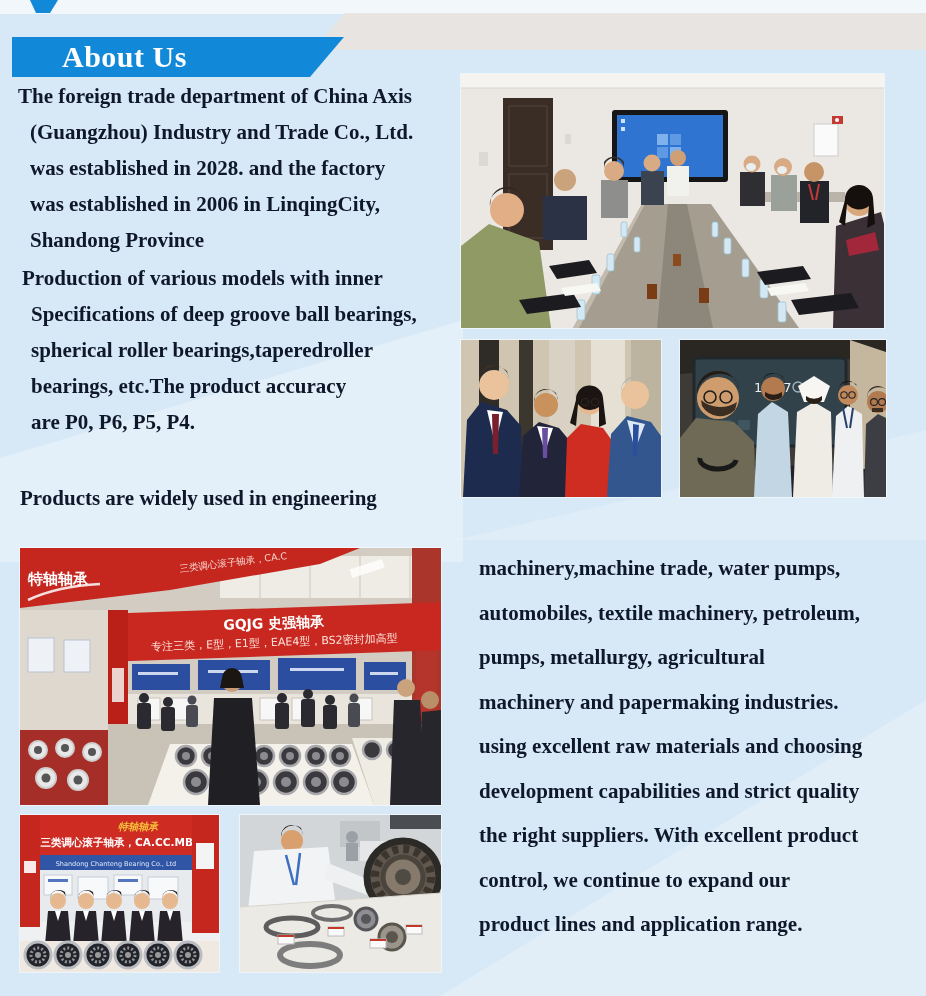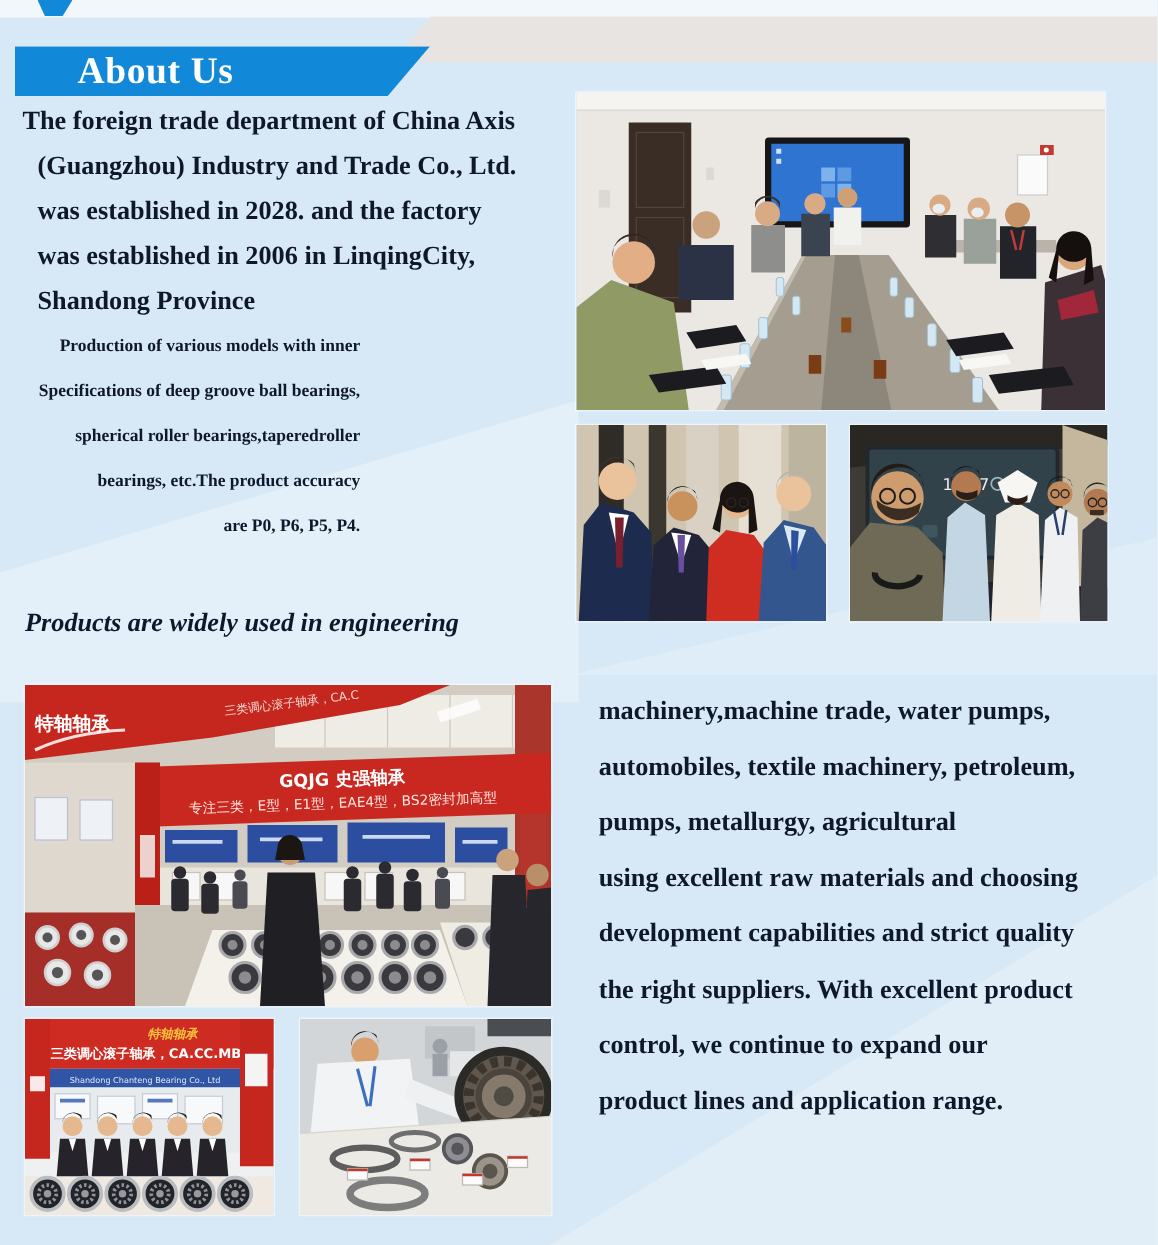--- a/index.html
+++ b/index.html
@@ -18,24 +18,24 @@
           clip-path:polygon(0 0,100% 0,calc(100% - 34px) 100%,0 100%);margin-top:24px;}
   .banner-title{color:#ffffff;font-weight:700;font-size:30px;line-height:40px;padding-left:50px;
                 letter-spacing:.5px;white-space:nowrap;}
   .gray-strip{position:absolute;left:313px;top:13px;width:613px;height:37px;background:#e7e4e1;
               clip-path:polygon(32px 0,100% 0,100% 100%,0 100%);}
   
   .txt{position:absolute;color:#0f172a;font-weight:700;}
   .txt .line{white-space:nowrap;}
   .col-a{left:18px;top:78px;font-size:21px;}
   .col-a .line{line-height:36px;}
-  .col-b{left:22px;top:260px;font-size:14px;text-align:right;}
+  .col-b{left:22px;top:260px;font-size:21px;}
   .col-b .line{line-height:36px;}
   .col-c{left:20px;top:480px;font-size:21px;}
-  .col-c .line{line-height:36px;font-style:italic;}
+  .col-c .line{line-height:36px;}
   .col-r{left:457px;top:546px;font-size:21px;}
   .col-r .line{line-height:44.5px;}
   .ind12{margin-left:12px;} .ind9{margin-left:9px;} .ind22{margin-left:22px;}
   
   .photo{position:absolute;overflow:hidden;box-shadow:0 0 0 1px rgba(255,255,255,.55);}
   .ph-meeting{left:461px;top:74px;width:423px;height:254px;}
   .ph-group{left:461px;top:340px;width:200px;height:157px;}
   .ph-selfie{left:680px;top:340px;width:206px;height:157px;}
   .ph-trade{left:20px;top:548px;width:421px;height:257px;}
   .ph-booth{left:20px;top:815px;width:199px;height:157px;}
@@ -74,20 +74,21 @@
     <div class="line ind9">are P0, P6, P5, P4.</div>
   </div>
   <div class="txt col-c">
     <div class="line">Products are widely used in engineering</div>
   </div>
 
   <div class="txt col-r">
     <div class="line ind22">machinery,machine trade, water pumps,</div>
     <div class="line ind22">automobiles, textile machinery, petroleum,</div>
     <div class="line ind22">pumps, metallurgy, agricultural</div>
+    <div class="line ind22">machinery and papermaking industries.</div>
     <div class="line ind22">using excellent raw materials and choosing</div>
     <div class="line ind22">development capabilities and strict quality</div>
     <div class="line ind22">the right suppliers. With excellent product</div>
     <div class="line ind22">control, we continue to expand our</div>
     <div class="line ind22">product lines and application range.</div>
   </div>
 
   <div class="photo ph-meeting">
     <svg viewBox="0 0 423 254" preserveAspectRatio="none">
       <rect width="423" height="254" fill="#ebe8e4"></rect>

